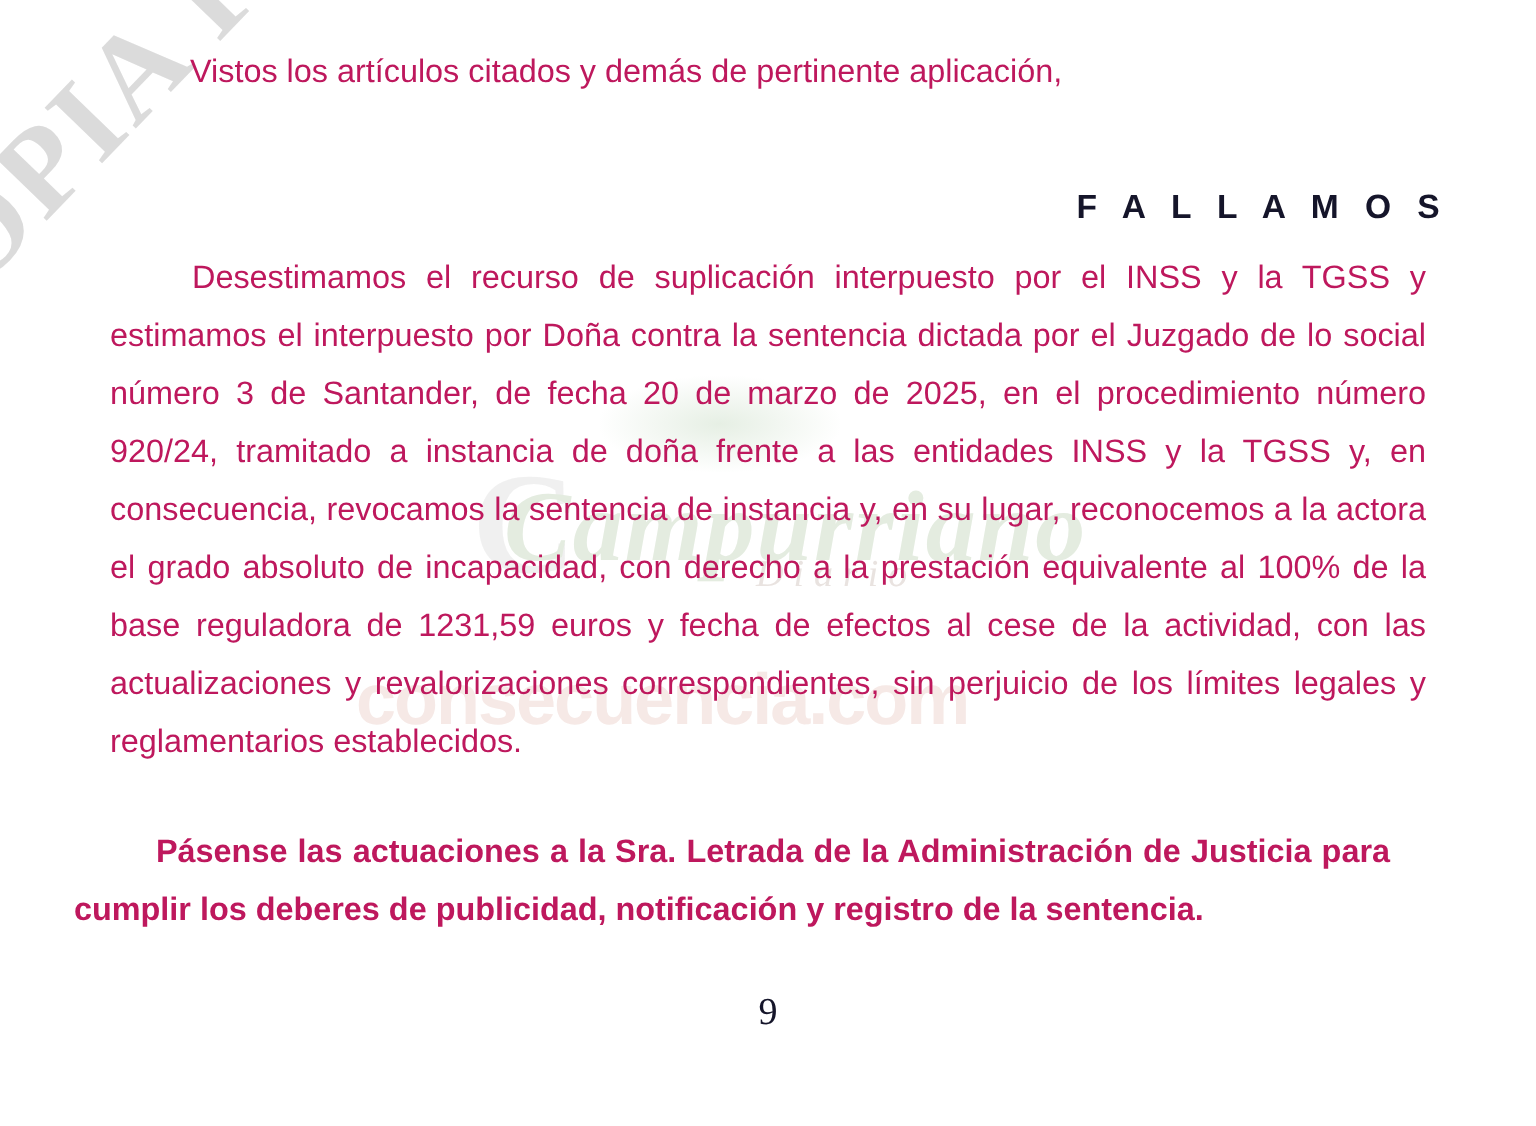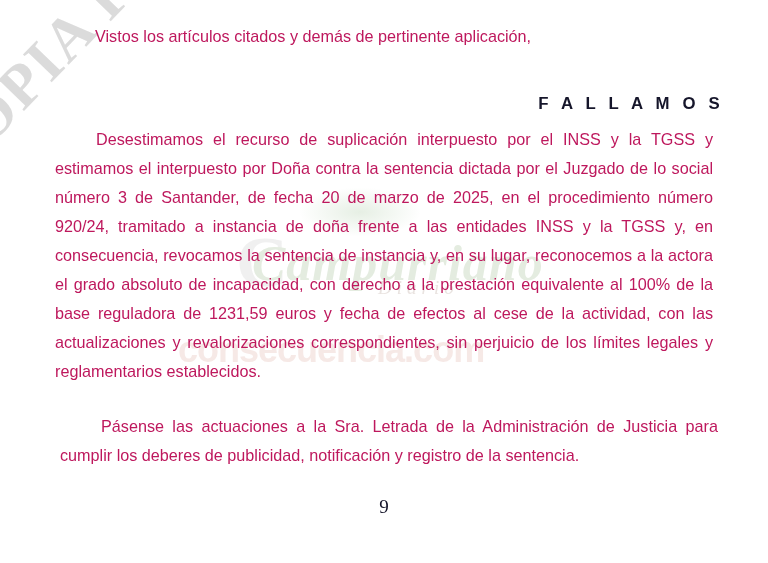--- a/index.html
+++ b/index.html
@@ -139,24 +139,25 @@
     letter-spacing: 4.2px;
     color: #15152a;
   }
   #para-fallo {
     left: 55px;
     top: 109px;
     width: 658px;
     text-indent: 41px;
   }
   #para-pasense {
-    left: 60px;
+    left: 37px;
     top: 396px;
     width: 658px;
     text-indent: 41px;
+    font-weight: bold;
   }
   #page-number {
     position: absolute;
     left: 0;
     top: 496px;
     width: 768px;
     text-align: center;
     font-family: "Liberation Serif", serif;
     font-size: 19px;
     color: #15152a;

